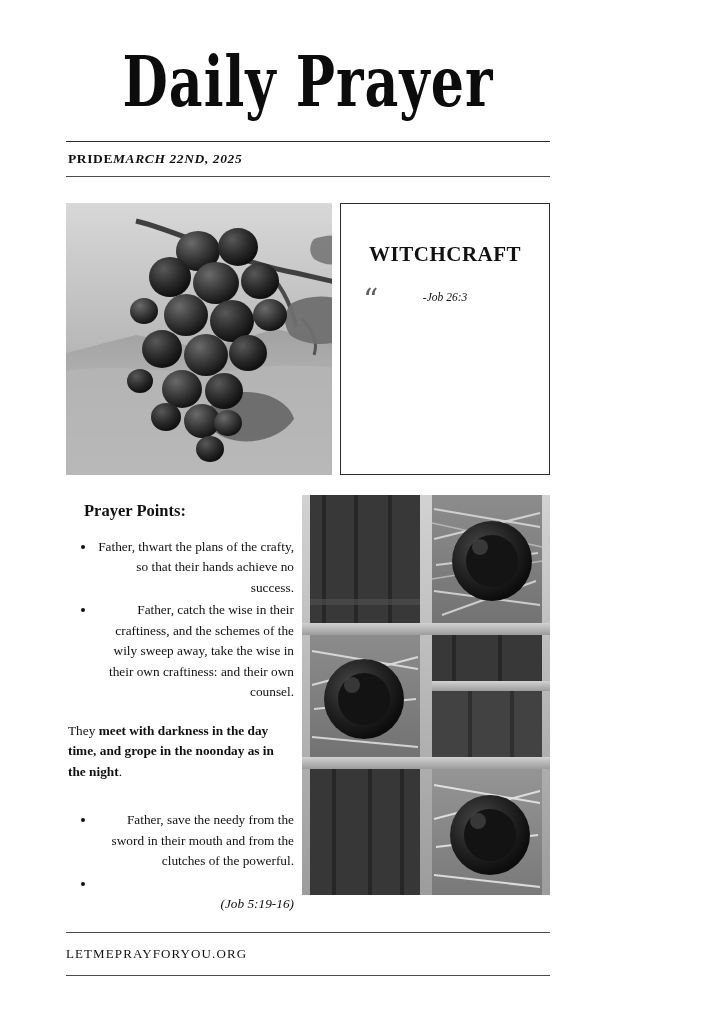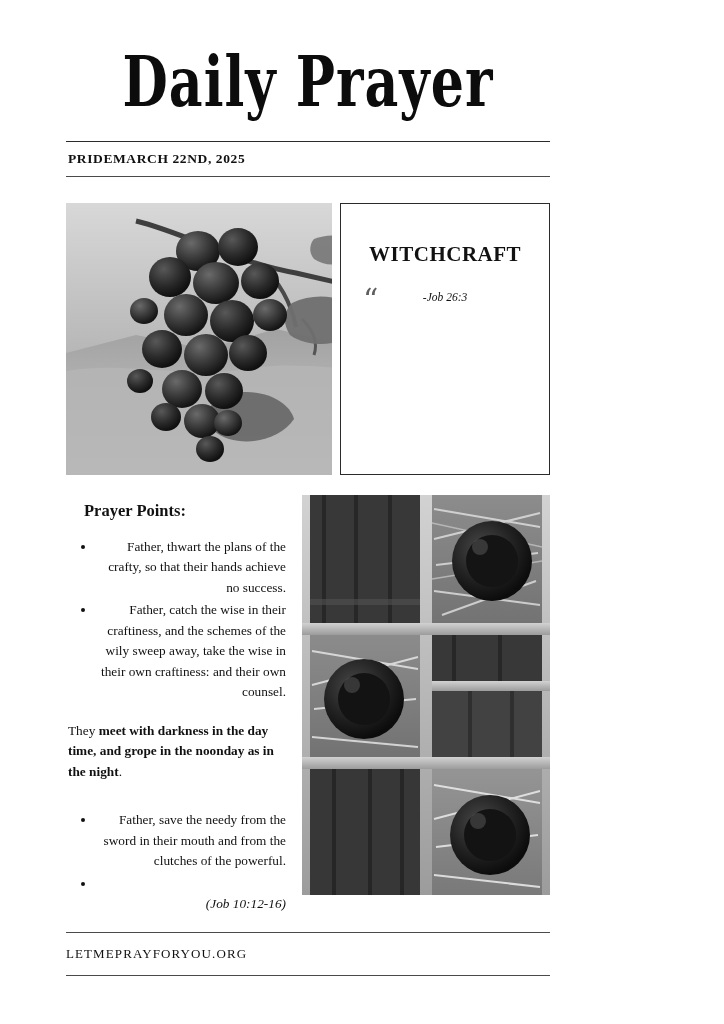--- a/index.html
+++ b/index.html
@@ -54,21 +54,21 @@
 
   .dateline {
     display: flex;
     align-items: center;
     padding: 9px 2px 9px 2px;
     font-size: 13.5px;
     letter-spacing: 0.6px;
     font-weight: 600;
   }
   .dateline .left { text-transform: uppercase; }
-  .dateline .right { text-transform: uppercase; }
+  .dateline .right { text-transform: uppercase; font-style: italic; }
 
   
   .top-row {
     display: flex;
     gap: 8px;
     margin-top: 26px;
   }
   .photo-grapes {
     width: 328px;
     height: 272px;
@@ -109,21 +109,21 @@
   }
   .quote-attr {
     margin-top: 20px;
     font-style: italic;
     font-size: 11.5px;
   }
 
   
   .main-row {
     display: flex;
-    gap: 16px;
+    gap: 8px;
     margin-top: 20px;
   }
   .col-left {
     width: 328px;
   }
   .col-right {
     width: 248px;
   }
   .section-heading {
     font-size: 16.5px;
@@ -269,21 +269,21 @@
       </ul>
 
       <p class="mid-para">
         <span>They </span><b>meet with darkness in the day time, and grope in the noonday as in the night</b><span>.</span>
       </p>
 
       <ul class="points">
         <li>Father, save the needy from the sword in their mouth and from the clutches of the powerful.</li>
         <li>
           <br>
-          <span class="ref">(Job 10:12-16)</span>
+          <span class="ref">(Job 5:19-16)</span>
         </li>
       </ul>
     </div>
 
     <div class="col-right">
       <div class="photo-bottles">
         <svg width="248" height="400" viewBox="0 0 248 400" preserveAspectRatio="none">
           <defs>
             <linearGradient id="woodD" x1="0" y1="0" x2="1" y2="0">
               <stop offset="0%" stop-color="#3a3632"></stop>

